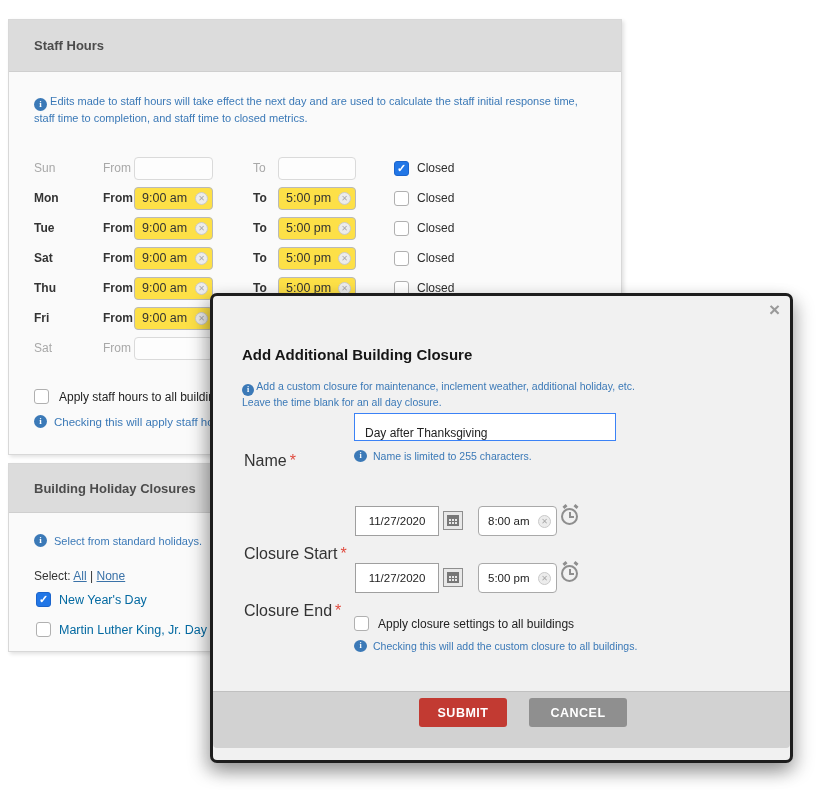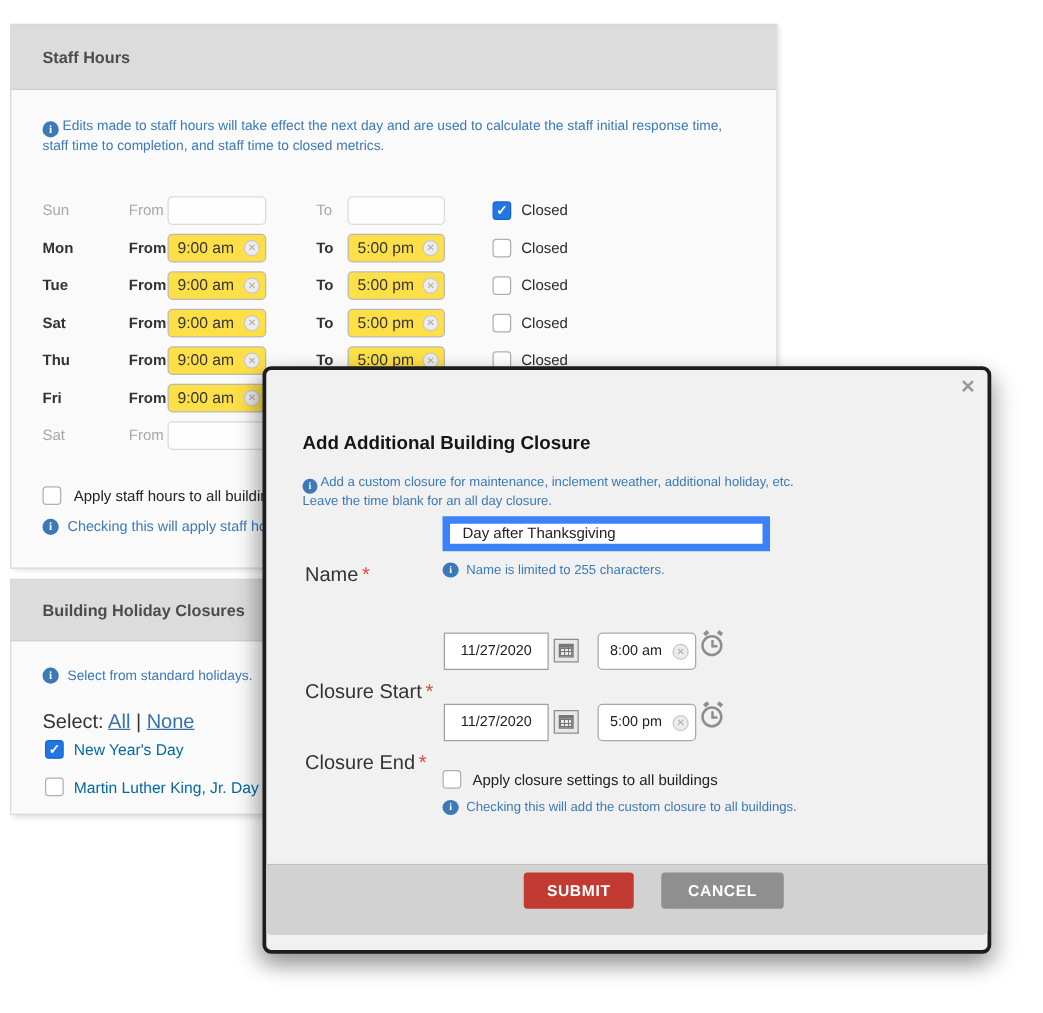--- a/index.html
+++ b/index.html
@@ -48,41 +48,41 @@
   .cb.on::after { content:"\2713"; position:absolute; left:2px; top:0px; color:#fff;
                   font-size:11px; font-weight:bold; }
   .closed-lbl { margin-left:8px; color:#2c2c2c; }
 
   .apply-row { position:absolute; left:25px; top:369px; display:flex; align-items:center; font-size:12px; color:#222; }
   .apply-row .cb { margin-right:10px; }
   .apply-info { position:absolute; left:25px; top:395px; width:560px; display:flex; gap:7px; font-size:11.5px; }
 
   
   .holiday-info { position:absolute; left:25px; top:70px; display:flex; gap:7px; width:560px; }
-  .select-line { position:absolute; left:25px; top:105px; font-size:16px; color:#333; }
+  .select-line { position:absolute; left:25px; top:105px; font-size:12px; color:#333; }
   .select-line a { color:#3a72a8; text-decoration:underline; cursor:pointer; }
   .holiday-row { position:absolute; left:27px; display:flex; align-items:center; font-size:12.5px; color:#0369a1; }
   .holiday-row .cb { margin-right:8px; }
   #holiday-0 { top:128px; } #holiday-1 { top:158px;justify-content:center; }
 
   
   .modal { position:absolute; left:210px; top:293px; width:583px; height:470px;
            background:#f1f1f1; border:3px solid #1d1d1d; border-radius:7px;
            box-shadow:-5px 8px 18px rgba(0,0,0,0.28), 5px 8px 18px rgba(0,0,0,0.22); }
   .modal-close { position:absolute; top:4px; right:10px; font-size:19px; color:#9a9a9a;
                  font-weight:bold; cursor:pointer; line-height:19px; }
   .modal-title { position:absolute; left:29px; top:50px; font-size:15px; font-weight:bold; color:#161616; }
   .modal-info { position:absolute; left:29px; top:84px; width:420px; font-size:10.5px; line-height:13px; color:#3b79b7; }
   .modal-info .info-icon { width:12px; height:12px; line-height:12px; font-size:8px; }
 
   .fld-label { position:absolute; font-size:16px; color:#333;margin-top:31px; }
   .req { color:#e04b3f; margin-left:3px; }
 
   .name-input { position:absolute; left:141px; top:117px; width:262px; height:28px;
-                background:#fff; border:6px solid #3b82f6; display:flex; align-items:flex-start;
+                background:#fff; border:1px solid #3b82f6; display:flex; align-items:flex-end;
                 padding-left:10px; font-size:12px; color:#222; }
   .mini-info { position:absolute; font-size:10.5px; color:#3b79b7; display:flex; align-items:center; gap:6px; }
   .mini-info .info-icon { width:12px; height:12px; line-height:12px; font-size:8px; }
 
   .date-box { position:absolute; width:84px; height:30px; background:#fff; border:1px solid #9f9f9f;
               display:flex; align-items:center; justify-content:center; font-size:11.5px; color:#222; }
   .cal-btn { position:absolute; width:20px; height:19px; border:1px solid #8e8e8e; background:#e8e8e8;
              display:flex; align-items:center; justify-content:center; cursor:pointer; }
   .cal-glyph { width:12px; height:11px; border:1px solid #777; border-top:3px solid #777;
                background:

